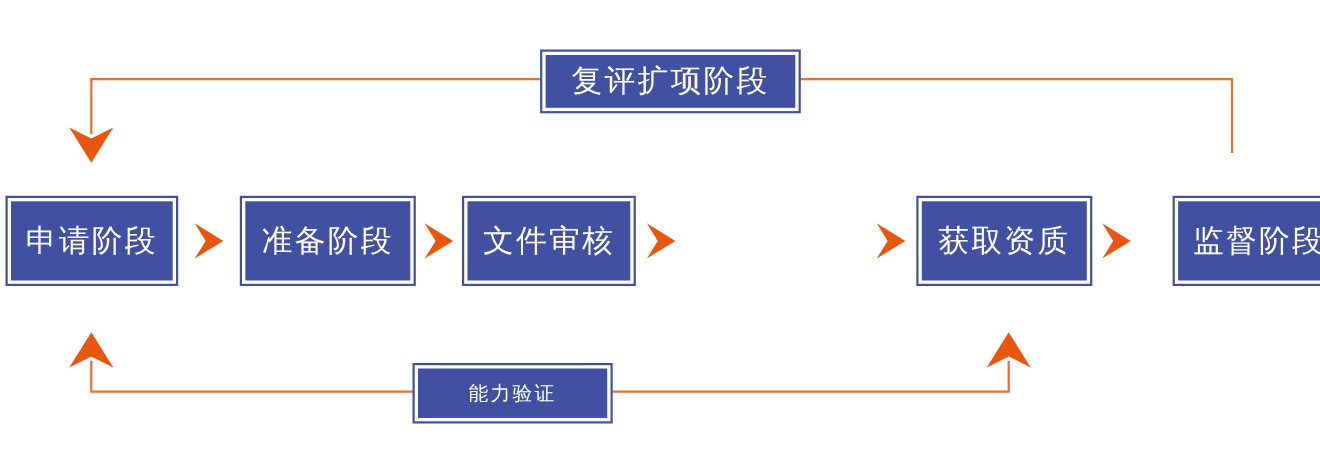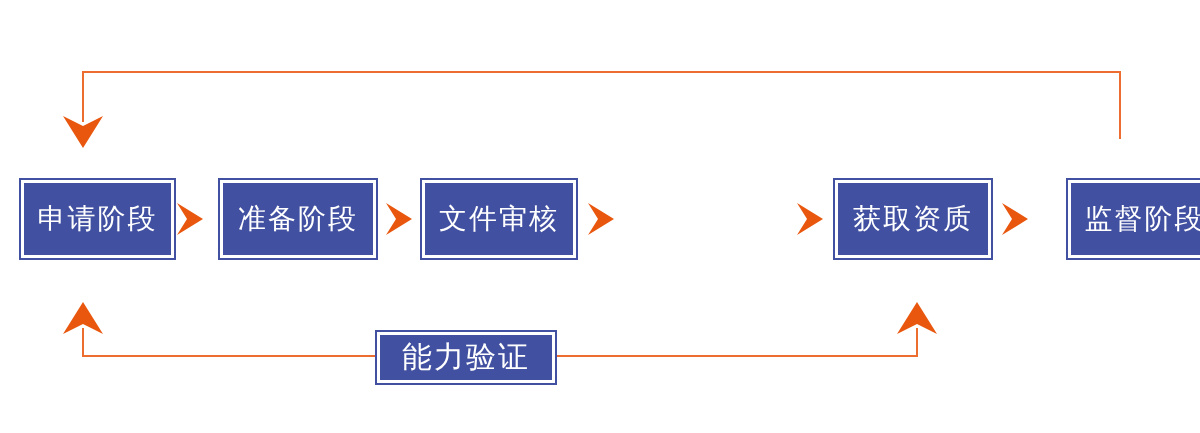--- a/index.html
+++ b/index.html
@@ -28,22 +28,22 @@
     display: flex;
     align-items: center;
     justify-content: center;
     letter-spacing: 2px;
     font-weight: 500;
     text-align: center;
     white-space: nowrap;
   }
   .stage-box { top: 180px; height: 78px; font-size: 28px; }
   .loop-box-top { left: 493px; top: 47px; width: 233px; height: 54px; font-size: 28px; }
-  .loop-box-bottom { left: 377px; top: 332px; width: 178px; height: 51px; font-size: 30px; }
-  .s1 { left: 7px;    width: 153px; margin-left: 14px; }
+  .loop-box-bottom { left: 377px; top: 332px; width: 178px; height: 51px; font-size: 18px; }
+  .s1 { left: 7px;    width: 153px; }
   .s2 { left: 220px;  width: 156px; }
   .s3 { left: 422px;  width: 154px; }
   .s4 { left: 627px;  width: 158px; }
   .s5 { left: 835px;  width: 156px; }
   .s6 { left: 1040px; width: 153px; margin-left: 28px; }
 </style>
 </head>
 <body>
 
 <div class="canvas">
@@ -57,20 +57,21 @@
     <path d="M63,334 L83,302 L103,334 L83,324 Z" fill="#E8570D"></path>
     <path d="M897,334 L917,302 L937,334 L917,324 Z" fill="#E8570D"></path>
 
     <path d="M177,203 L203,219 L177,235 L187,219 Z" fill="#E8570D"></path>
     <path d="M386,203 L412,219 L386,235 L396,219 Z" fill="#E8570D"></path>
     <path d="M588,203 L614,219 L588,235 L598,219 Z" fill="#E8570D"></path>
     <path d="M797,203 L823,219 L797,235 L807,219 Z" fill="#E8570D"></path>
     <path d="M1002,203 L1028,219 L1002,235 L1012,219 Z" fill="#E8570D"></path>
   </svg>
 
+  <div class="box loop-box-top">复评扩项阶段</div>
 
   <div class="box stage-box s1">申请阶段</div>
   <div class="box stage-box s2">准备阶段</div>
   <div class="box stage-box s3">文件审核</div>
   <div class="box stage-box s5">获取资质</div>
   <div class="box stage-box s6">监督阶段</div>
 
   <div class="box loop-box-bottom">能力验证</div>
 
 </div>

